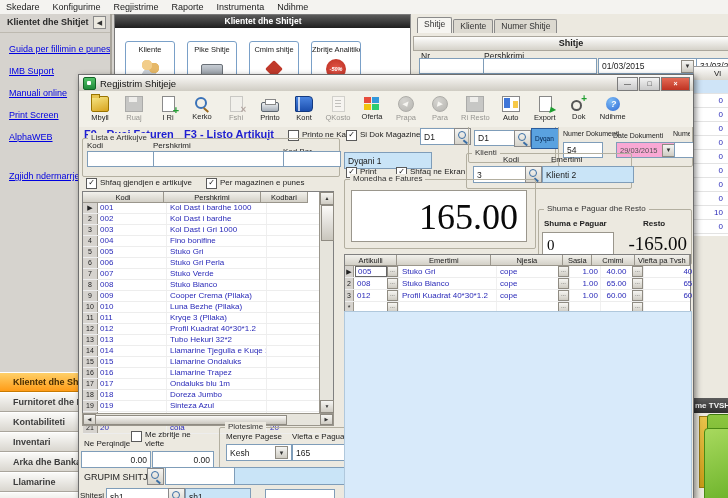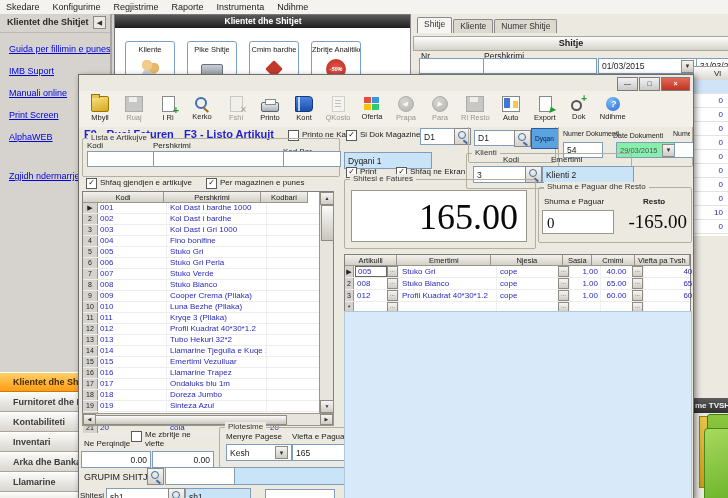--- a/index.html
+++ b/index.html
@@ -46,21 +46,21 @@
   .tab{height:13px;line-height:13px;padding:0 6px;font-size:8.5px;background:#dcd9d0;border:1px solid #8a8a8a;
        border-bottom:none;border-radius:2px 2px 0 0;color:#333;white-space:nowrap}
   .tab.active{background:#f6f5f1;height:15px;font-weight:normal}
   .s-hdr{position:absolute;left:2px;top:22px;width:314px;height:13px;background:linear-gradient(#fdfdfc,#d5d2c9);
          border:1px solid #aaa69c;font-weight:bold;font-size:9px;text-align:center;line-height:13px}
   .s-lbl{position:absolute;font-size:8.5px;color:#222}
   .fld{position:absolute;background:#fff;border:1px solid #7f9db9;font-size:8.5px;display:flex;align-items:center;
        padding:0 3px;white-space:nowrap;overflow:hidden}
   .fld.blue{background:#c9e4f7}
   .fld.right{justify-content:flex-end}
-  .fld.gray{background:#86efac;color:#555}
+  .fld.gray{background:#f9a8d4;color:#555}
   .drop::after{content:"▼";font-size:6px;color:#333;margin-left:auto;background:linear-gradient(#f5f5f3,#cfccc3);
                border:1px solid #8f8b82;width:11px;height:11px;display:flex;align-items:center;justify-content:center}
   .zgrid{position:absolute;left:282px;top:66px;width:36px;height:156px;background:#fff;border-left:1px solid #9a9a9a}
   .zrow{height:13px;line-height:13px;text-align:right;padding-right:7px;font-size:8px;color:#2929b8;
         border-bottom:1px solid #e3e3e3}
   .zrow.hl{background:#cfe4f7}
   .zhead{position:absolute;left:282px;top:52px;width:36px;height:14px;background:linear-gradient(#fbfbfa,#d8d5cc);
          border:1px solid #9a9a9a;font-size:8px;line-height:13px;padding-left:20px;overflow:hidden}
   .tvsh{position:absolute;left:282px;top:384px;width:36px;height:15px;background:linear-gradient(#5c5c5c,#2e2e2e);
         color:#f2f2f2;font-size:8px;font-weight:bold;line-height:15px;padding-left:2px;overflow:hidden;white-space:nowrap}
@@ -205,21 +205,21 @@
     <div class="cw-row">
         <div class="cw-btn">
           <span class="cw-lbl">Kliente</span>
           <i class="cwicon ci-people"></i>
         </div>
         <div class="cw-btn">
           <span class="cw-lbl">Pike Shitje</span>
           <i class="cwicon ci-register"></i>
         </div>
         <div class="cw-btn">
-          <span class="cw-lbl">Cmim bardhe</span>
+          <span class="cw-lbl">Cmim shitje</span>
           <i class="cwicon ci-price"></i>
         </div>
         <div class="cw-btn">
           <span class="cw-lbl">Zbritje Analitike</span>
           <i class="cwicon ci-discount">-50%</i>
         </div>
       </div>
   </div>
 
   <div class="sales">
@@ -253,20 +253,24 @@
         <div class="zrow">10</div>
         <div class="zrow">0</div>
       </div>
     <div class="tvsh">me TVSH</div>
     <div class="folder-back"></div>
     <div class="folder-main"></div>
     <div class="folder-front"></div>
   </div>
 
   <div class="dlg">
+    <div class="dlg-title">
+      <span class="dlg-ico"></span>
+      <span class="t">Regjistrim Shitjeje</span>
+    </div>
     <div class="winbtns">
       <div class="wbtn">—</div>
       <div class="wbtn">□</div>
       <div class="wbtn close">×</div>
     </div>
     <div class="dlg-toolbar">
         <div class="tb-btn">
           <i class="ticon i-mbyll"></i>
           <span class="tb-lbl">Mbyll</span>
         </div>
@@ -446,21 +450,21 @@
             </div>
             <div class="a-row">
               <span class="a-n">14</span>
               <span class="a-kodi">014</span>
               <span class="a-per">Llamarine Tjegulla e Kuqe 1.33</span>
               <span class="a-kb"></span>
             </div>
             <div class="a-row">
               <span class="a-n">15</span>
               <span class="a-kodi">015</span>
-              <span class="a-per">Emertimi Vezulluar</span>
+              <span class="a-per">Llamarine Ondaluks</span>
               <span class="a-kb"></span>
             </div>
             <div class="a-row">
               <span class="a-n">16</span>
               <span class="a-kodi">016</span>
               <span class="a-per">Llamarine Trapez</span>
               <span class="a-kb"></span>
             </div>
             <div class="a-row">
               <span class="a-n">17</span>
@@ -573,28 +577,28 @@
       <div class="grp" style="left:387px;top:26px;width:164px;height:34px">
         <span class="lgd">Klienti</span>
         <span class="sm" style="left:36px;top:1px">Kodi</span>
         <span class="sm" style="left:84px;top:1px">Emertimi</span>
         <div class="fld" style="left:6px;top:12px;width:50px;height:15px">3</div>
         <div class="mag" style="left:58px;top:12px"></div>
         <div class="fld blue" style="left:75px;top:12px;width:84px;height:15px">Klienti 2</div>
       </div>
 
       <div class="grp" style="left:265px;top:52px;width:190px;height:68px">
-        <span class="lgd">Shitesi e Fatures</span>
+        <span class="lgd">Monedha e Fatures</span>
         <div class="abs money" style="left:6px;top:10px;width:176px;height:52px;background:#fff;border:1px solid #9a968c;
              font-size:36px;text-align:right;line-height:52px;padding-right:8px;box-sizing:border-box">165.00</div>
       </div>
 
-      <div class="grp" style="left:459px;top:60px;width:152px;height:54px">
+      <div class="grp" style="left:459px;top:82px;width:152px;height:54px">
         <span class="lgd">Shuma e Paguar dhe Resto</span>
-        <span class="sm" style="left:5px;top:9px;font-weight:normal">Shuma e Paguar</span>
+        <span class="sm" style="left:5px;top:9px;font-weight:bold">Shuma e Paguar</span>
         <span class="sm" style="left:104px;top:9px;font-weight:bold">Resto</span>
         <div class="abs money" style="left:3px;top:22px;width:72px;height:24px;background:#fff;border:1px solid #9a968c;
              font-size:15px;line-height:24px;padding-left:4px;box-sizing:border-box">0</div>
         <div class="abs money" style="left:80px;top:22px;width:68px;height:24px;font-size:19px;line-height:24px;text-align:right">-165.00</div>
       </div>
 
       <div class="igrid">
         <div class="ig-hd">
             <span class="ig-hc" style="width: 52px;">Artikulli</span>
             <span class="ig-hc" style="width: 94px;">Emertimi</span>

